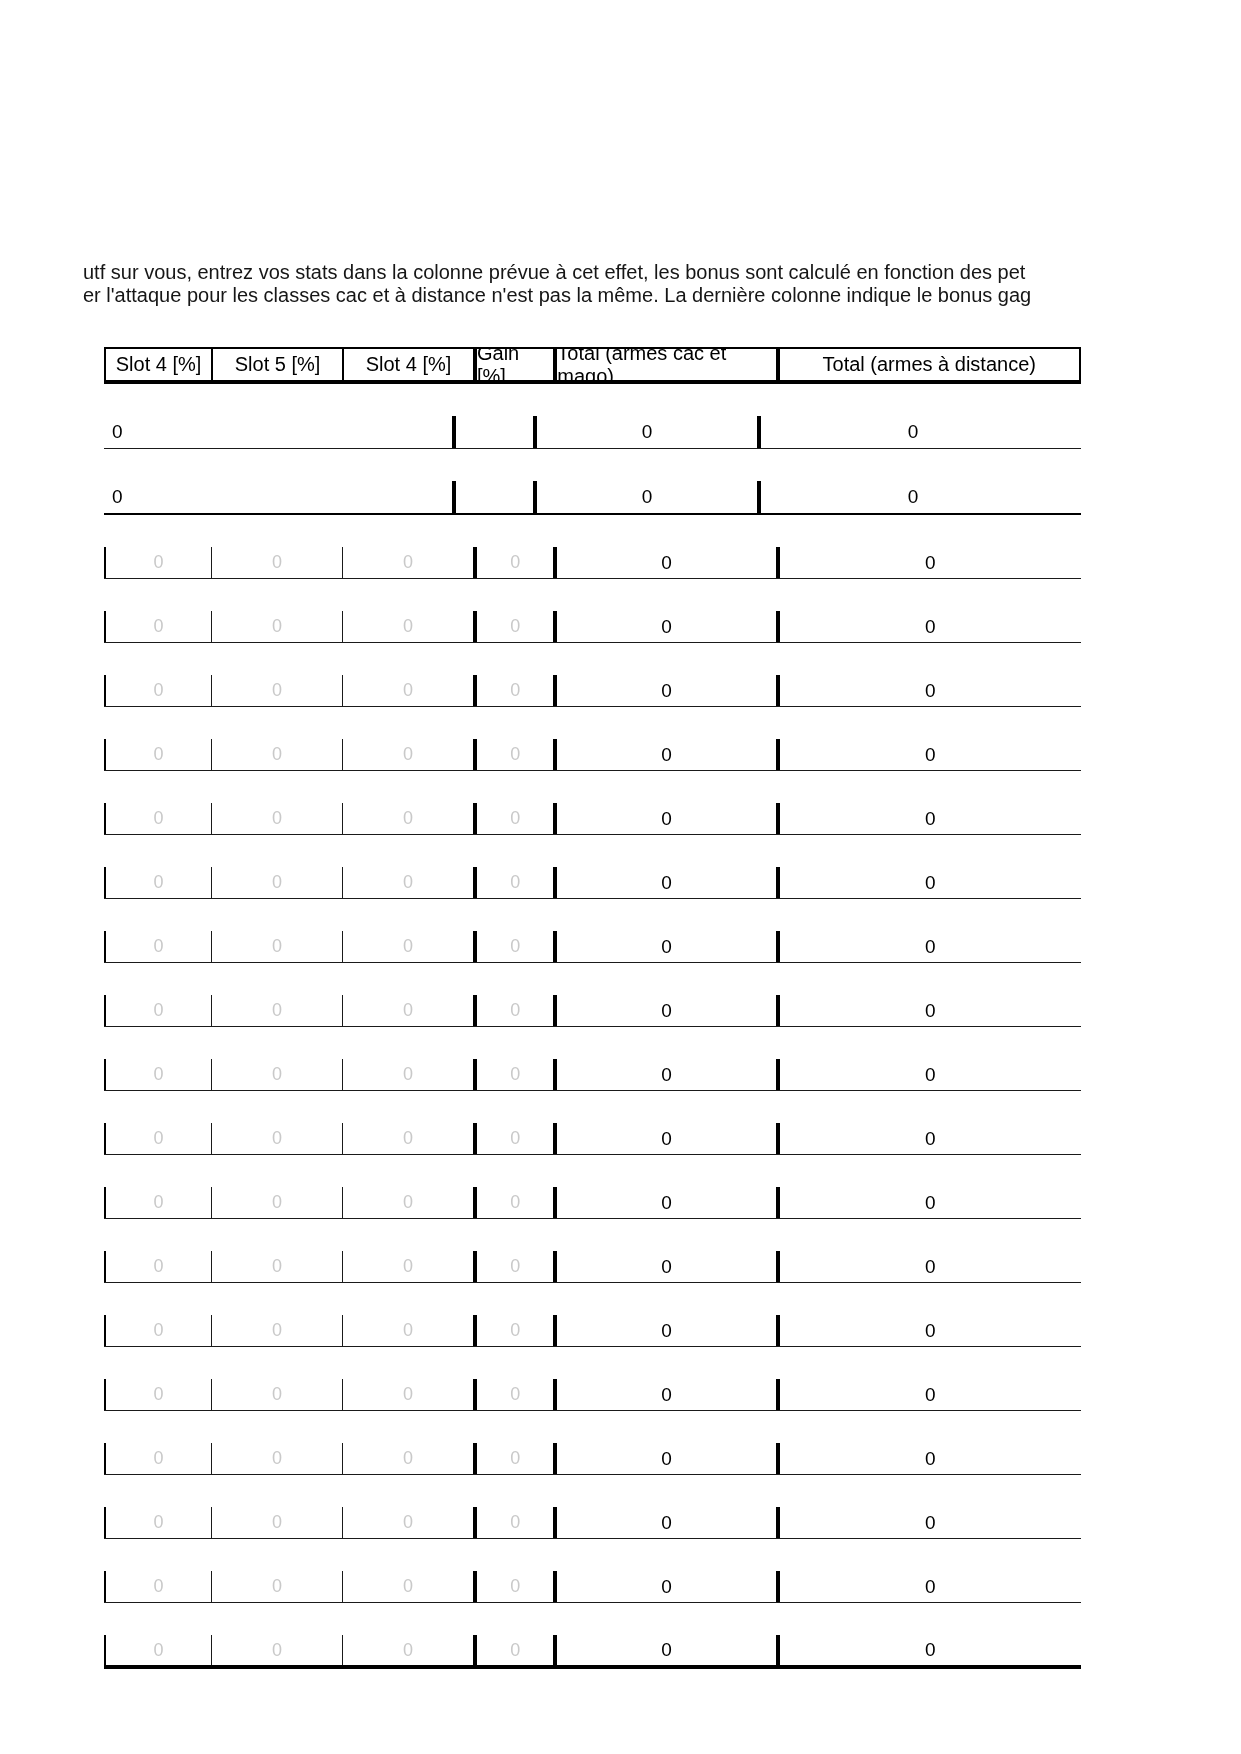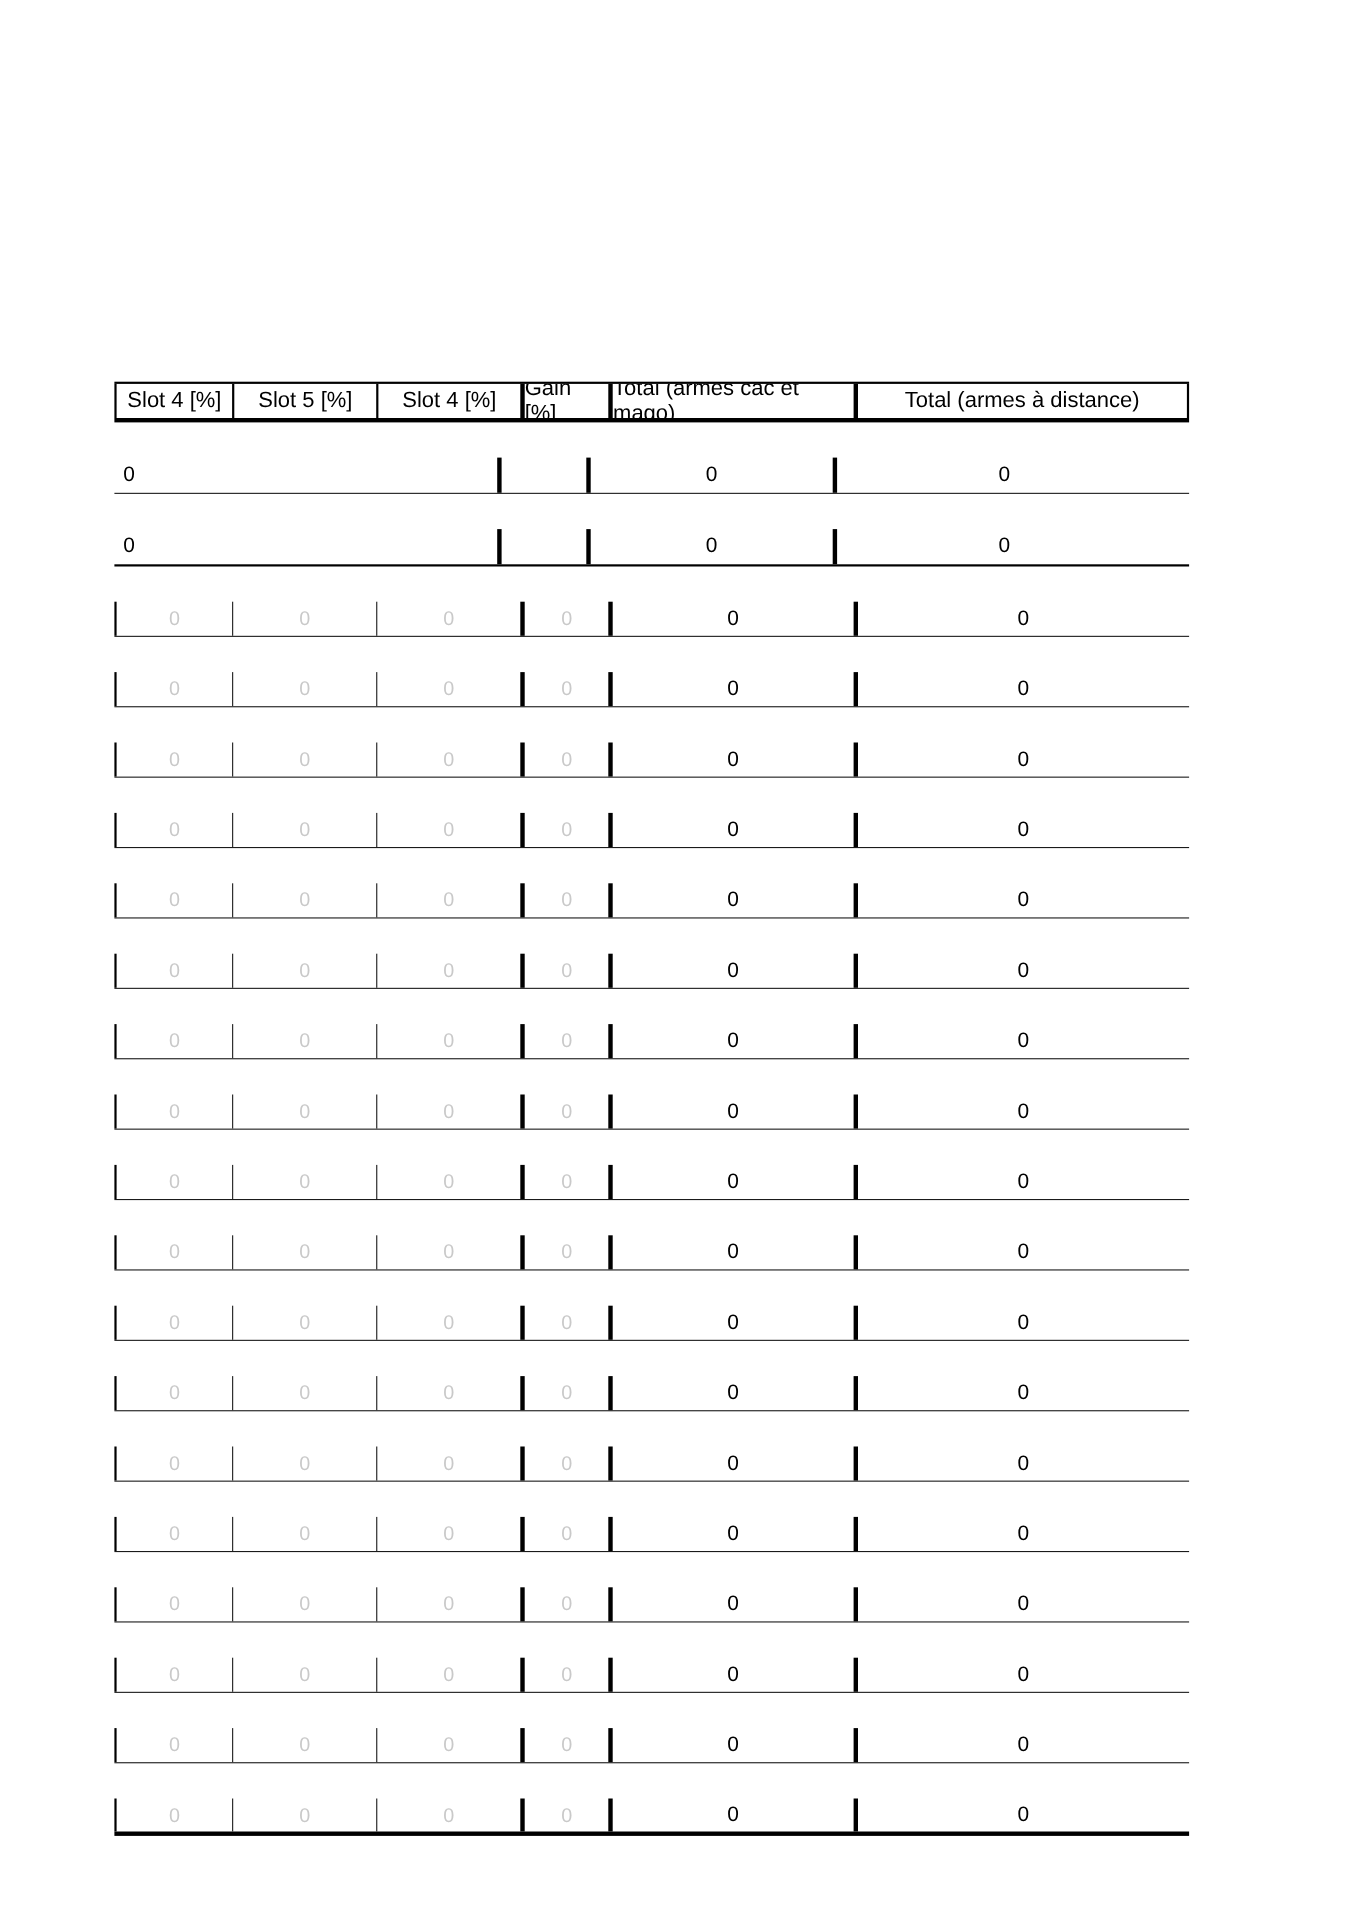--- a/index.html
+++ b/index.html
@@ -42,20 +42,22 @@
   .grid-row .c1{border-left:2px solid #000;}
   .grid-row .c2,.grid-row .c3{border-left:1px solid #1a1a1a;}
   .grid-row .c4,.grid-row .c5,.grid-row .c6{border-left:4px solid #000;}
   .muted{font-size:18px;}
   .val{font-size:19px;color:#000;}
 </style>
 </head>
 <body>
 
 <div class="intro">
+  <div>utf sur vous, entrez vos stats dans la colonne prévue à cet effet, les bonus sont calculé en fonction des pet</div>
+  <div>er l'attaque pour les classes cac et à distance n'est pas la même. La dernière colonne indique le bonus gag</div>
 </div>
 
 <div class="sheet">
   <div class="row header" id="hdr">
       <div class="c c1">Slot 4 [%]</div>
       <div class="c c2">Slot 5 [%]</div>
       <div class="c c3">Slot 4 [%]</div>
       <div class="c c4">Gain [%]</div>
       <div class="c c5">Total (armes cac et mago)</div>
       <div class="c c6">Total (armes à distance)</div>

